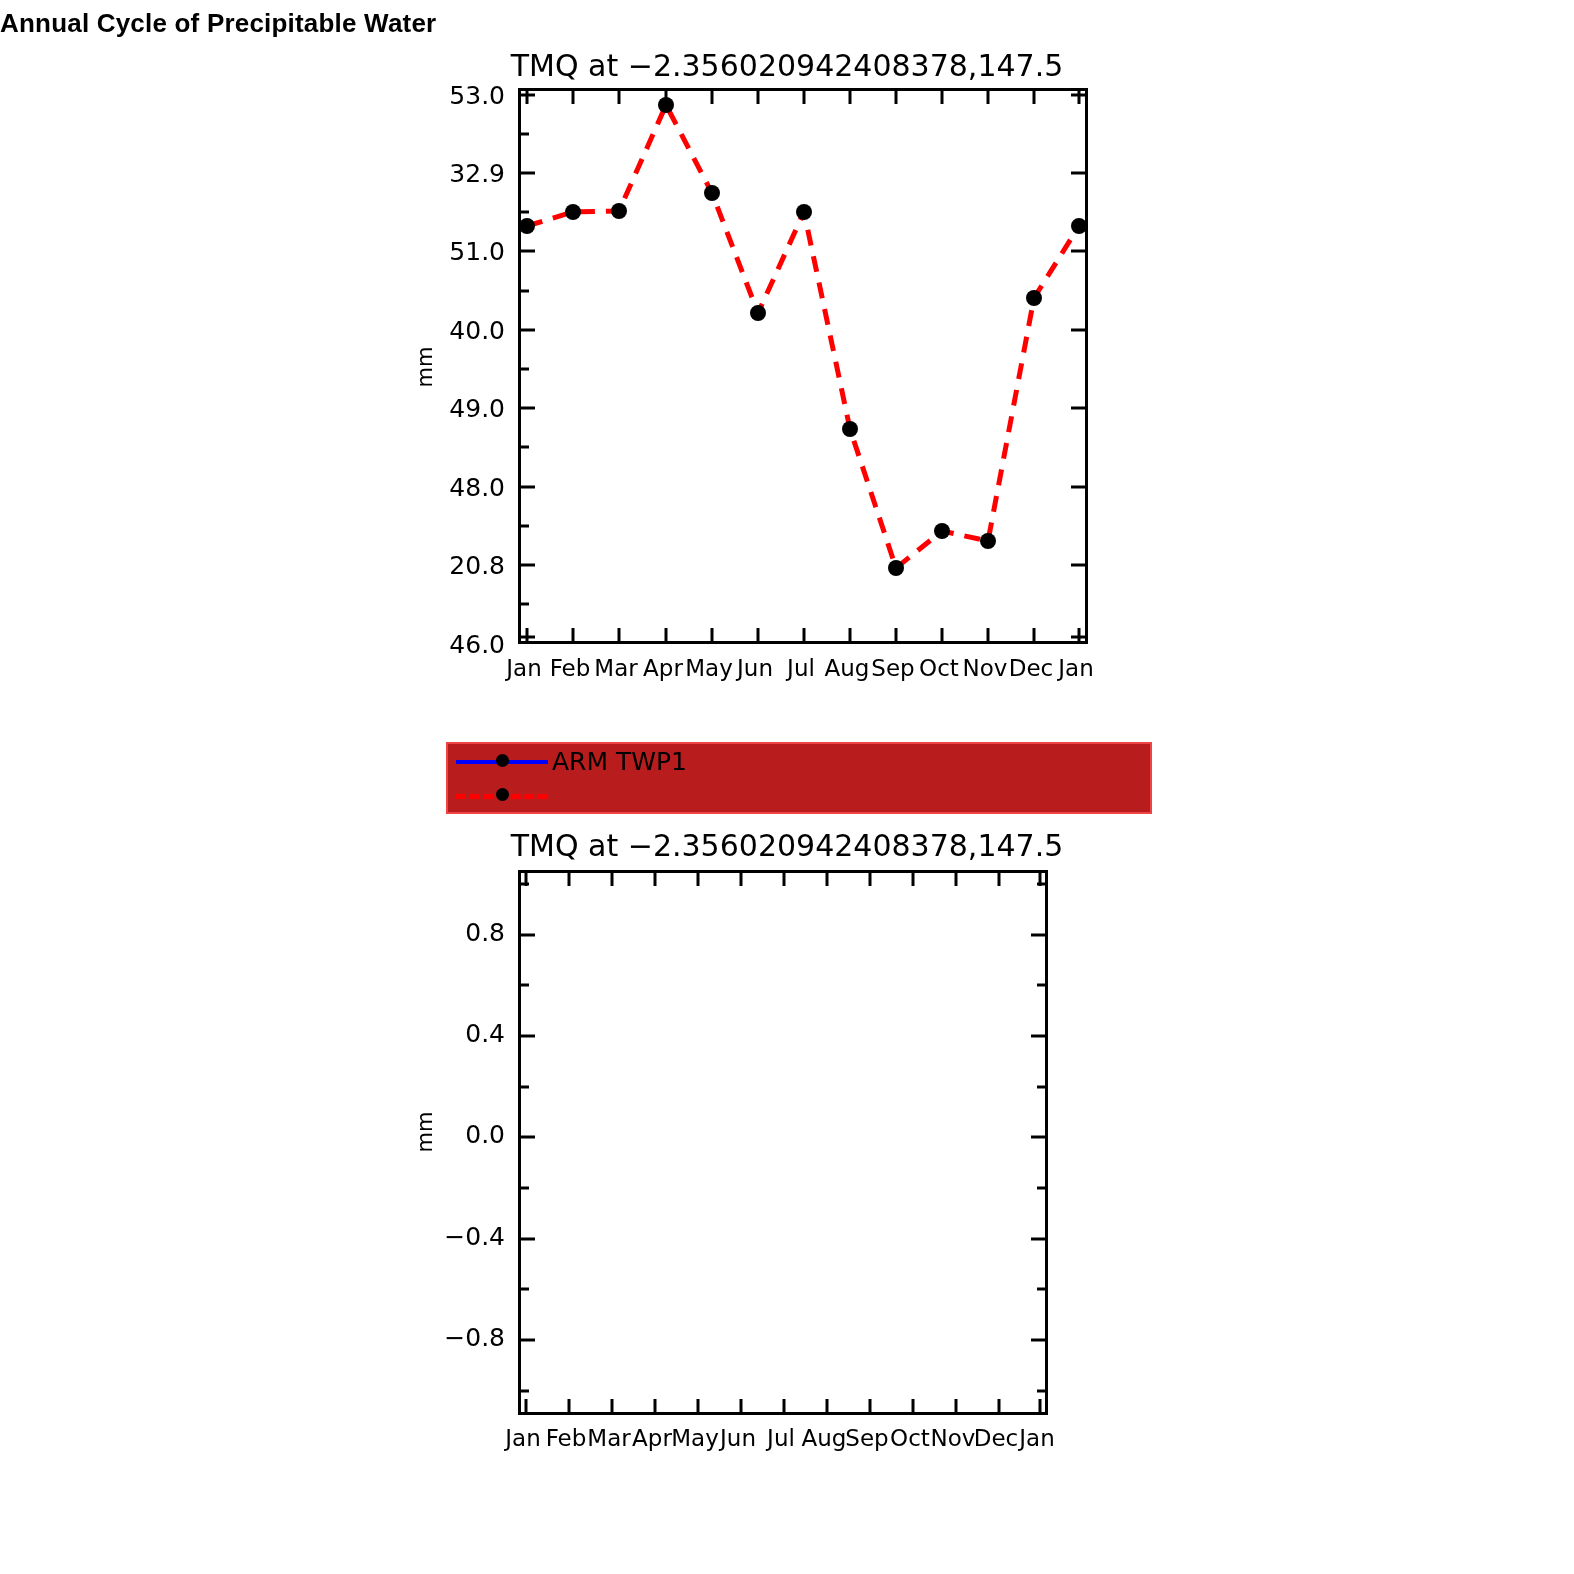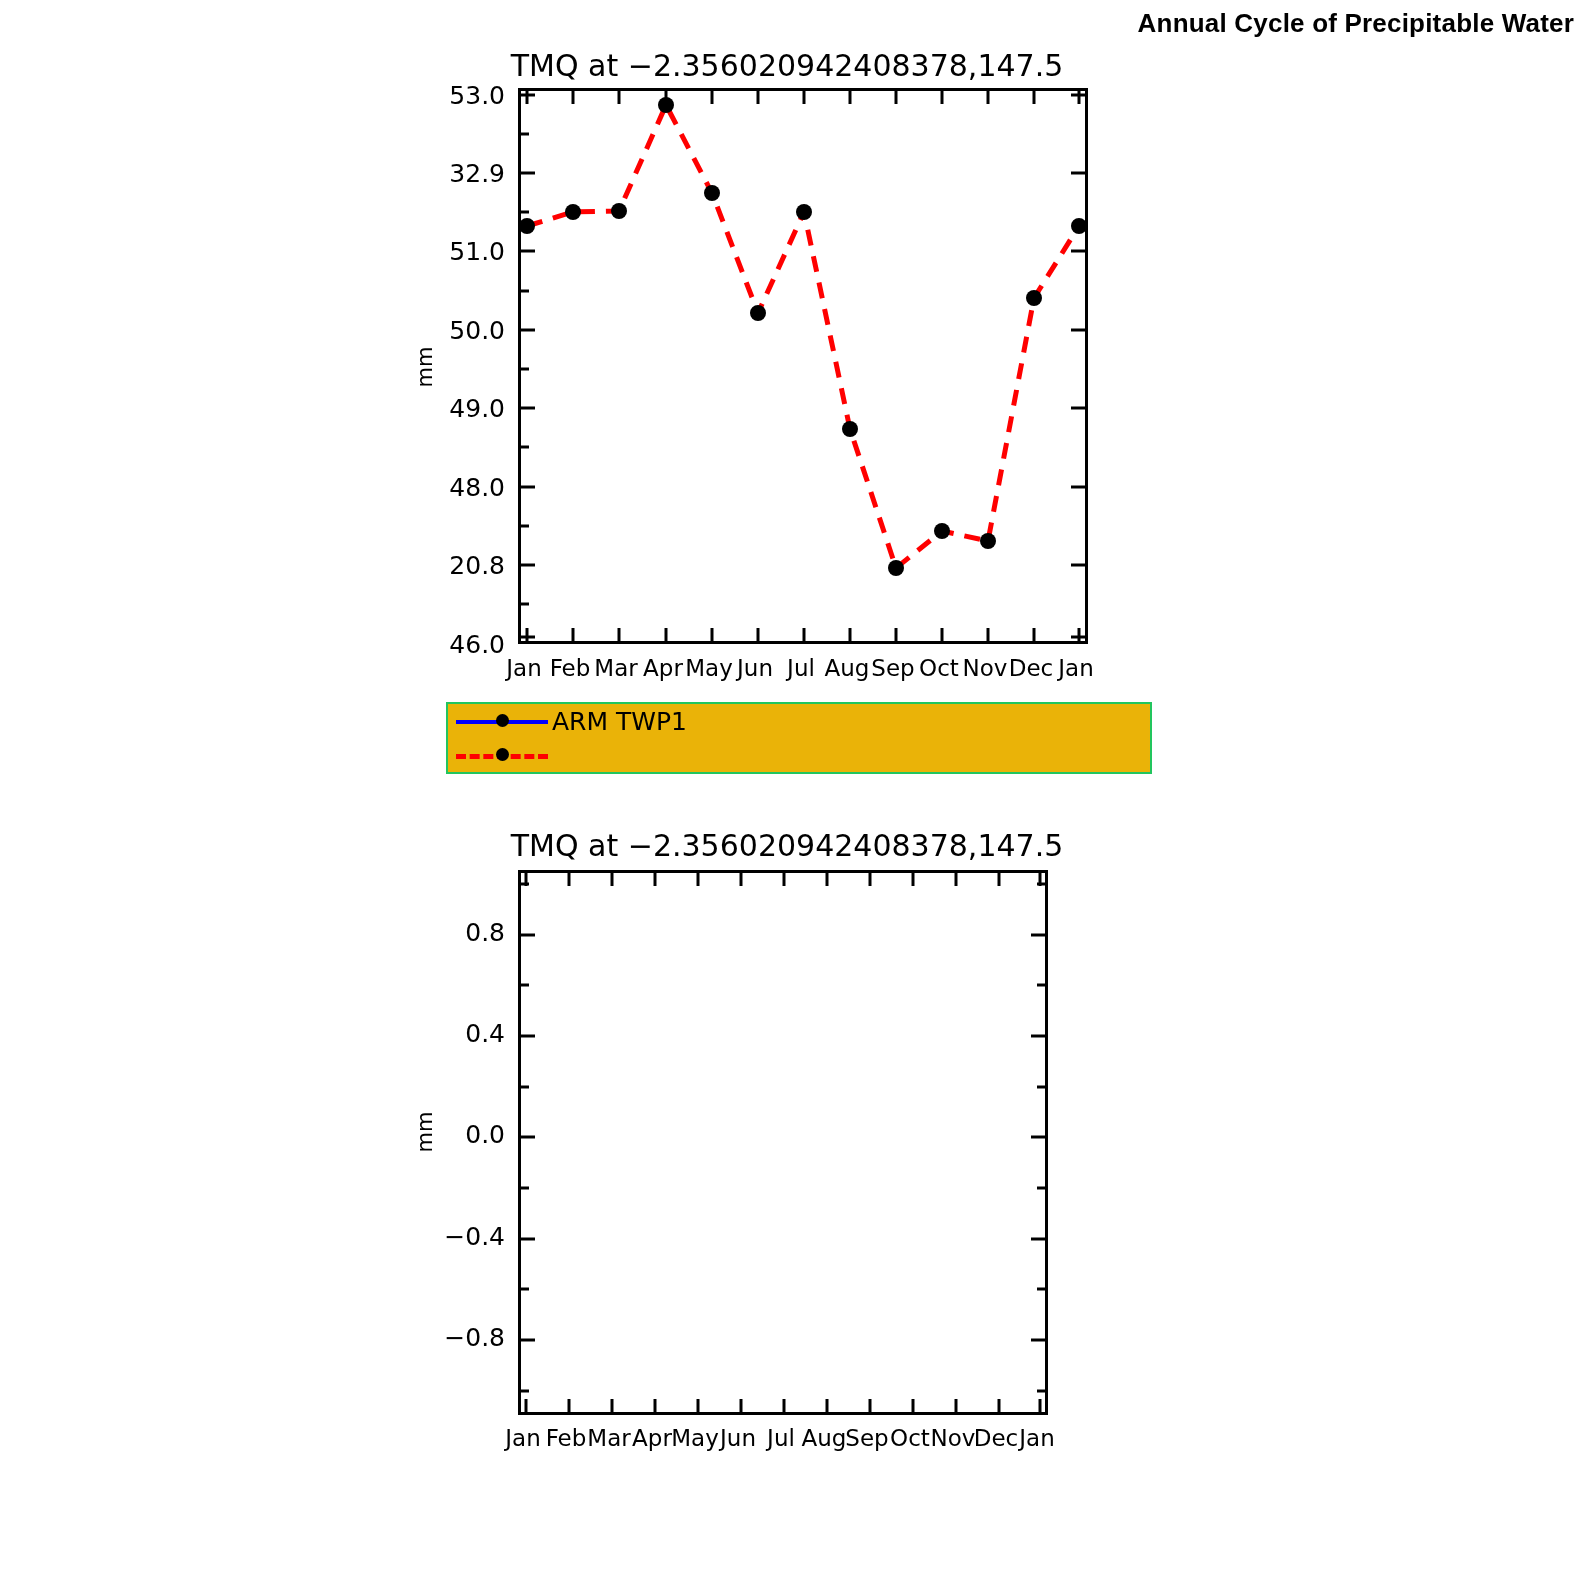--- a/index.html
+++ b/index.html
@@ -20,21 +20,21 @@
     width: 1574px;
     height: 1574px;
   }
 
   
   .main-title {
     position: absolute;
     left: 0;
     top: 8px;
     width: 1574px;
-    text-align: right;
+    text-align: left;
     font-family: "Liberation Sans", sans-serif;
     font-weight: bold;
     font-size: 26px;
     letter-spacing: 0.2px;
   }
   .diff-title {
     position: absolute;
     left: 0;
     top: 786px;
     width: 1574px;
@@ -85,23 +85,24 @@
     position: absolute;
     font-family: "DejaVu Sans", sans-serif;
     font-size: 23px;
     text-align: center;
     white-space: nowrap;
   }
 
   
   .legend {
     position: absolute;
-    border: 2px solid #22c55e;
-    background: #eab308;
+    border: 2px solid #ef4444;
+    background: #b91c1c;
     box-sizing: border-box;
+    margin-top: 40px;
   }
   .legend-row {
     display: flex;
     align-items: center;
     height: 34px;
     padding-left: 8px;
   }
   .legend-text {
     font-family: "DejaVu Sans", sans-serif;
     font-size: 25px;
@@ -143,21 +144,21 @@
 
   <div class="panel" style="left:0px; top:0px; width:1574px; height:780px;">
 
     <div class="subtitle" style="left:0px; top:48px;">TMQ at −2.356020942408378,147.5</div>
 
     <div class="ylabel" style="left:395px; top:355px; width:60px; text-align:center;">mm</div>
 
     <div class="ytick-label" style="left:430px; top:81px; width:75px;">53.0</div>
     <div class="ytick-label" style="left:430px; top:159px; width:75px;">32.9</div>
     <div class="ytick-label" style="left:430px; top:237px; width:75px;">51.0</div>
-    <div class="ytick-label" style="left:430px; top:316px; width:75px;">50.0</div>
+    <div class="ytick-label" style="left:430px; top:316px; width:75px;">40.0</div>
     <div class="ytick-label" style="left:430px; top:394px; width:75px;">49.0</div>
     <div class="ytick-label" style="left:430px; top:473px; width:75px;">48.0</div>
     <div class="ytick-label" style="left:430px; top:551px; width:75px;">20.8</div>
     <div class="ytick-label" style="left:430px; top:630px; width:75px;">46.0</div>
 
     <div class="plot-frame" style="left:518px; top:88px; width:570px; height:556px;">
       <svg width="564" height="550" viewBox="0 0 564 550">
 
         <g stroke="#000" stroke-width="3">
           <line x1="0" y1="4" x2="14" y2="4"></line>

